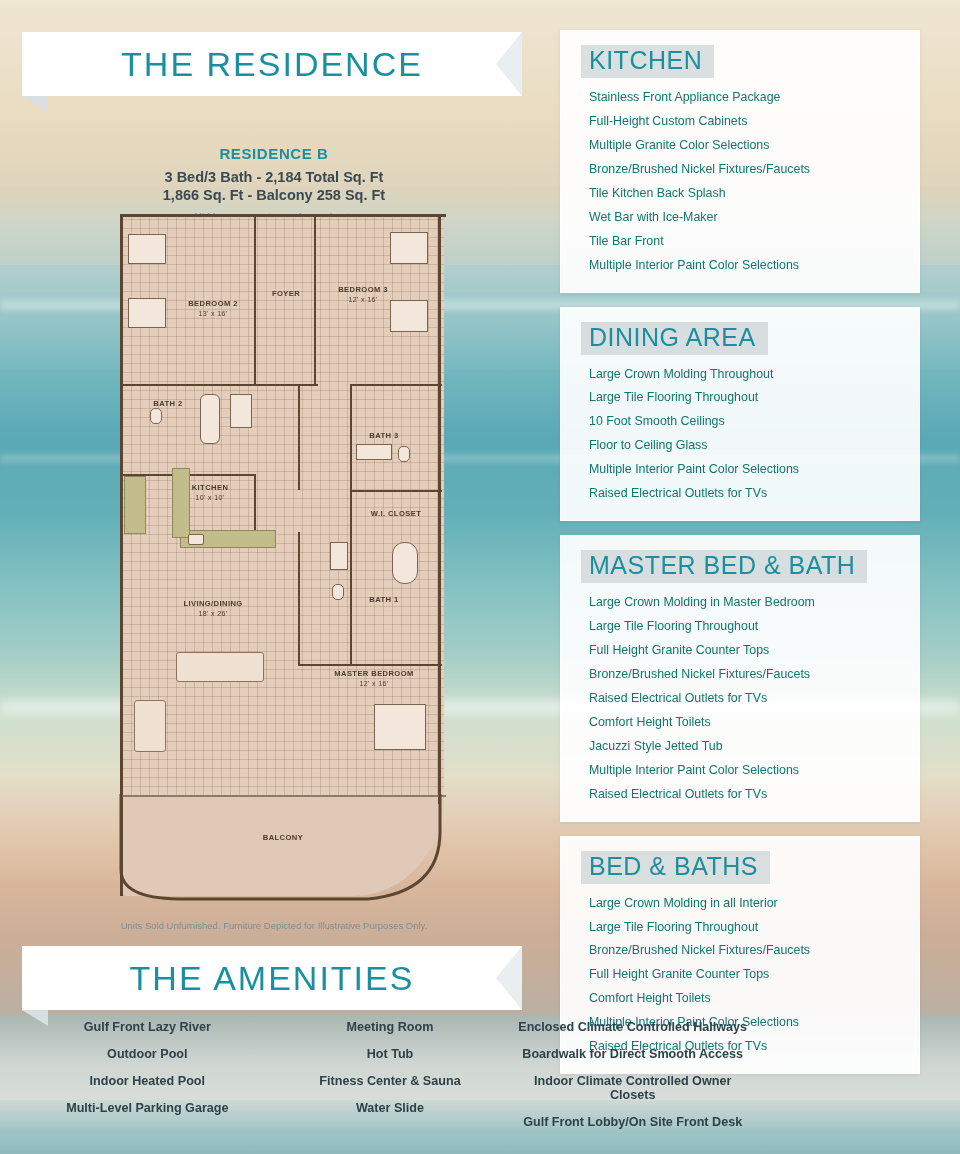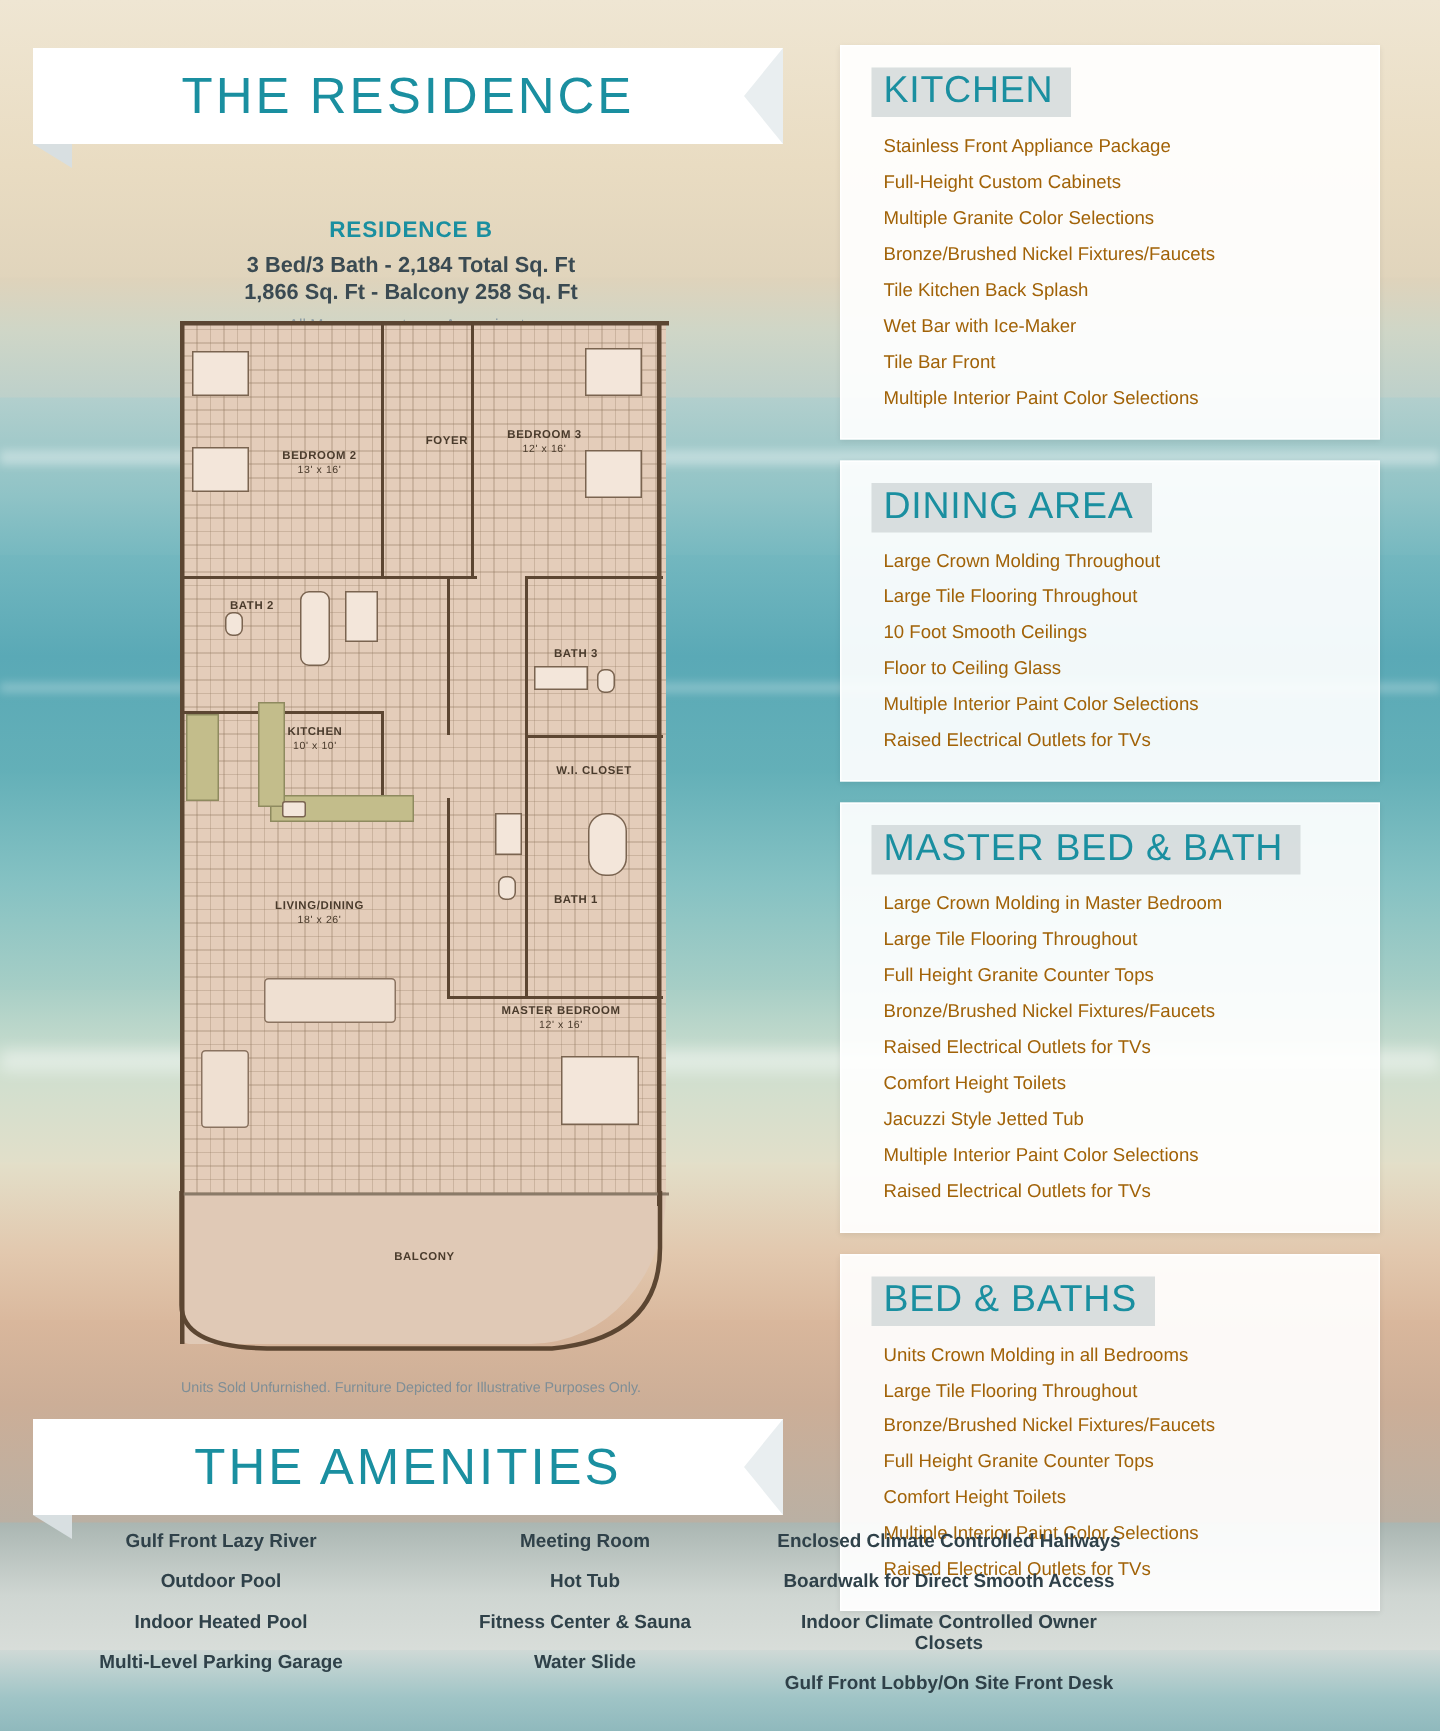--- a/index.html
+++ b/index.html
@@ -71,21 +71,21 @@
   .card {
     position:relative; background:rgba(255,255,255,.92);
     border:1px solid rgba(255,255,255,.9); margin-bottom:14px;
     padding:10px 14px 14px 14px;
     box-shadow:0 1px 4px rgba(0,0,0,.08);
   }
   .card-title {
     display:inline-block; color:#1a8fa0; font-size:25px; letter-spacing:.5px;
     background:rgba(205,212,214,.75); padding:1px 12px 3px 8px; margin:4px 0 8px 6px;
   }
-  .feat { color:#a16207; font-size:12.4px; line-height:1.93; padding-left:14px; }
+  .feat { color:#0f766e; font-size:12.4px; line-height:1.93; padding-left:14px; }
 
   
   #amen { position:absolute; left:0; top:1014px; width:780px; z-index:3; }
   .amen-grid {
     display:grid; grid-template-columns:repeat(3,1fr);
     row-gap:12px; padding:6px 26px 0 26px;
   }
   .amen-item {
     color:#2f4149; font-size:12.6px; font-weight:bold; text-align:center;
   }
@@ -175,21 +175,21 @@
     <div class="furn" style="left:272px;top:88px;width:38px;height:32px;"></div>
     <div class="furn" style="left:256px;top:492px;width:52px;height:46px;"></div>
 
     <div class="furn-soft" style="left:58px;top:440px;width:88px;height:30px;"></div>
     <div class="furn-soft" style="left:16px;top:488px;width:32px;height:52px;"></div>
 
     <div class="room-label" style="left:50px;top:86px;width:90px;">
       <div>BEDROOM 2</div>
       <span>13' x 16'</span>
     </div>
-    <div class="room-label" style="left:142px;top:76px;width:52px;text-align:right;">
+    <div class="room-label" style="left:142px;top:76px;width:52px;">
       <div>FOYER</div>
     </div>
     <div class="room-label" style="left:200px;top:72px;width:90px;">
       <div>BEDROOM 3</div>
       <span>12' x 16'</span>
     </div>
     <div class="room-label" style="left:20px;top:186px;width:60px;">
       <div>BATH 2</div>
     </div>
     <div class="room-label" style="left:236px;top:218px;width:60px;">
@@ -261,21 +261,21 @@
     <div class="feat">Bronze/Brushed Nickel Fixtures/Faucets</div>
     <div class="feat">Raised Electrical Outlets for TVs</div>
     <div class="feat">Comfort Height Toilets</div>
     <div class="feat">Jacuzzi Style Jetted Tub</div>
     <div class="feat">Multiple Interior Paint Color Selections</div>
     <div class="feat">Raised Electrical Outlets for TVs</div>
   </div>
 
   <div class="card">
     <div class="card-title">BED &amp; BATHS</div>
-    <div class="feat">Units Crown Molding in all Bedrooms</div>
+    <div class="feat">Large Crown Molding in all Interior</div>
     <div class="feat">Large Tile Flooring Throughout</div>
     <div class="feat">Bronze/Brushed Nickel Fixtures/Faucets</div>
     <div class="feat">Full Height Granite Counter Tops</div>
     <div class="feat">Comfort Height Toilets</div>
     <div class="feat">Multiple Interior Paint Color Selections</div>
     <div class="feat">Raised Electrical Outlets for TVs</div>
   </div>
 </div>
 
 <div id="amen">

